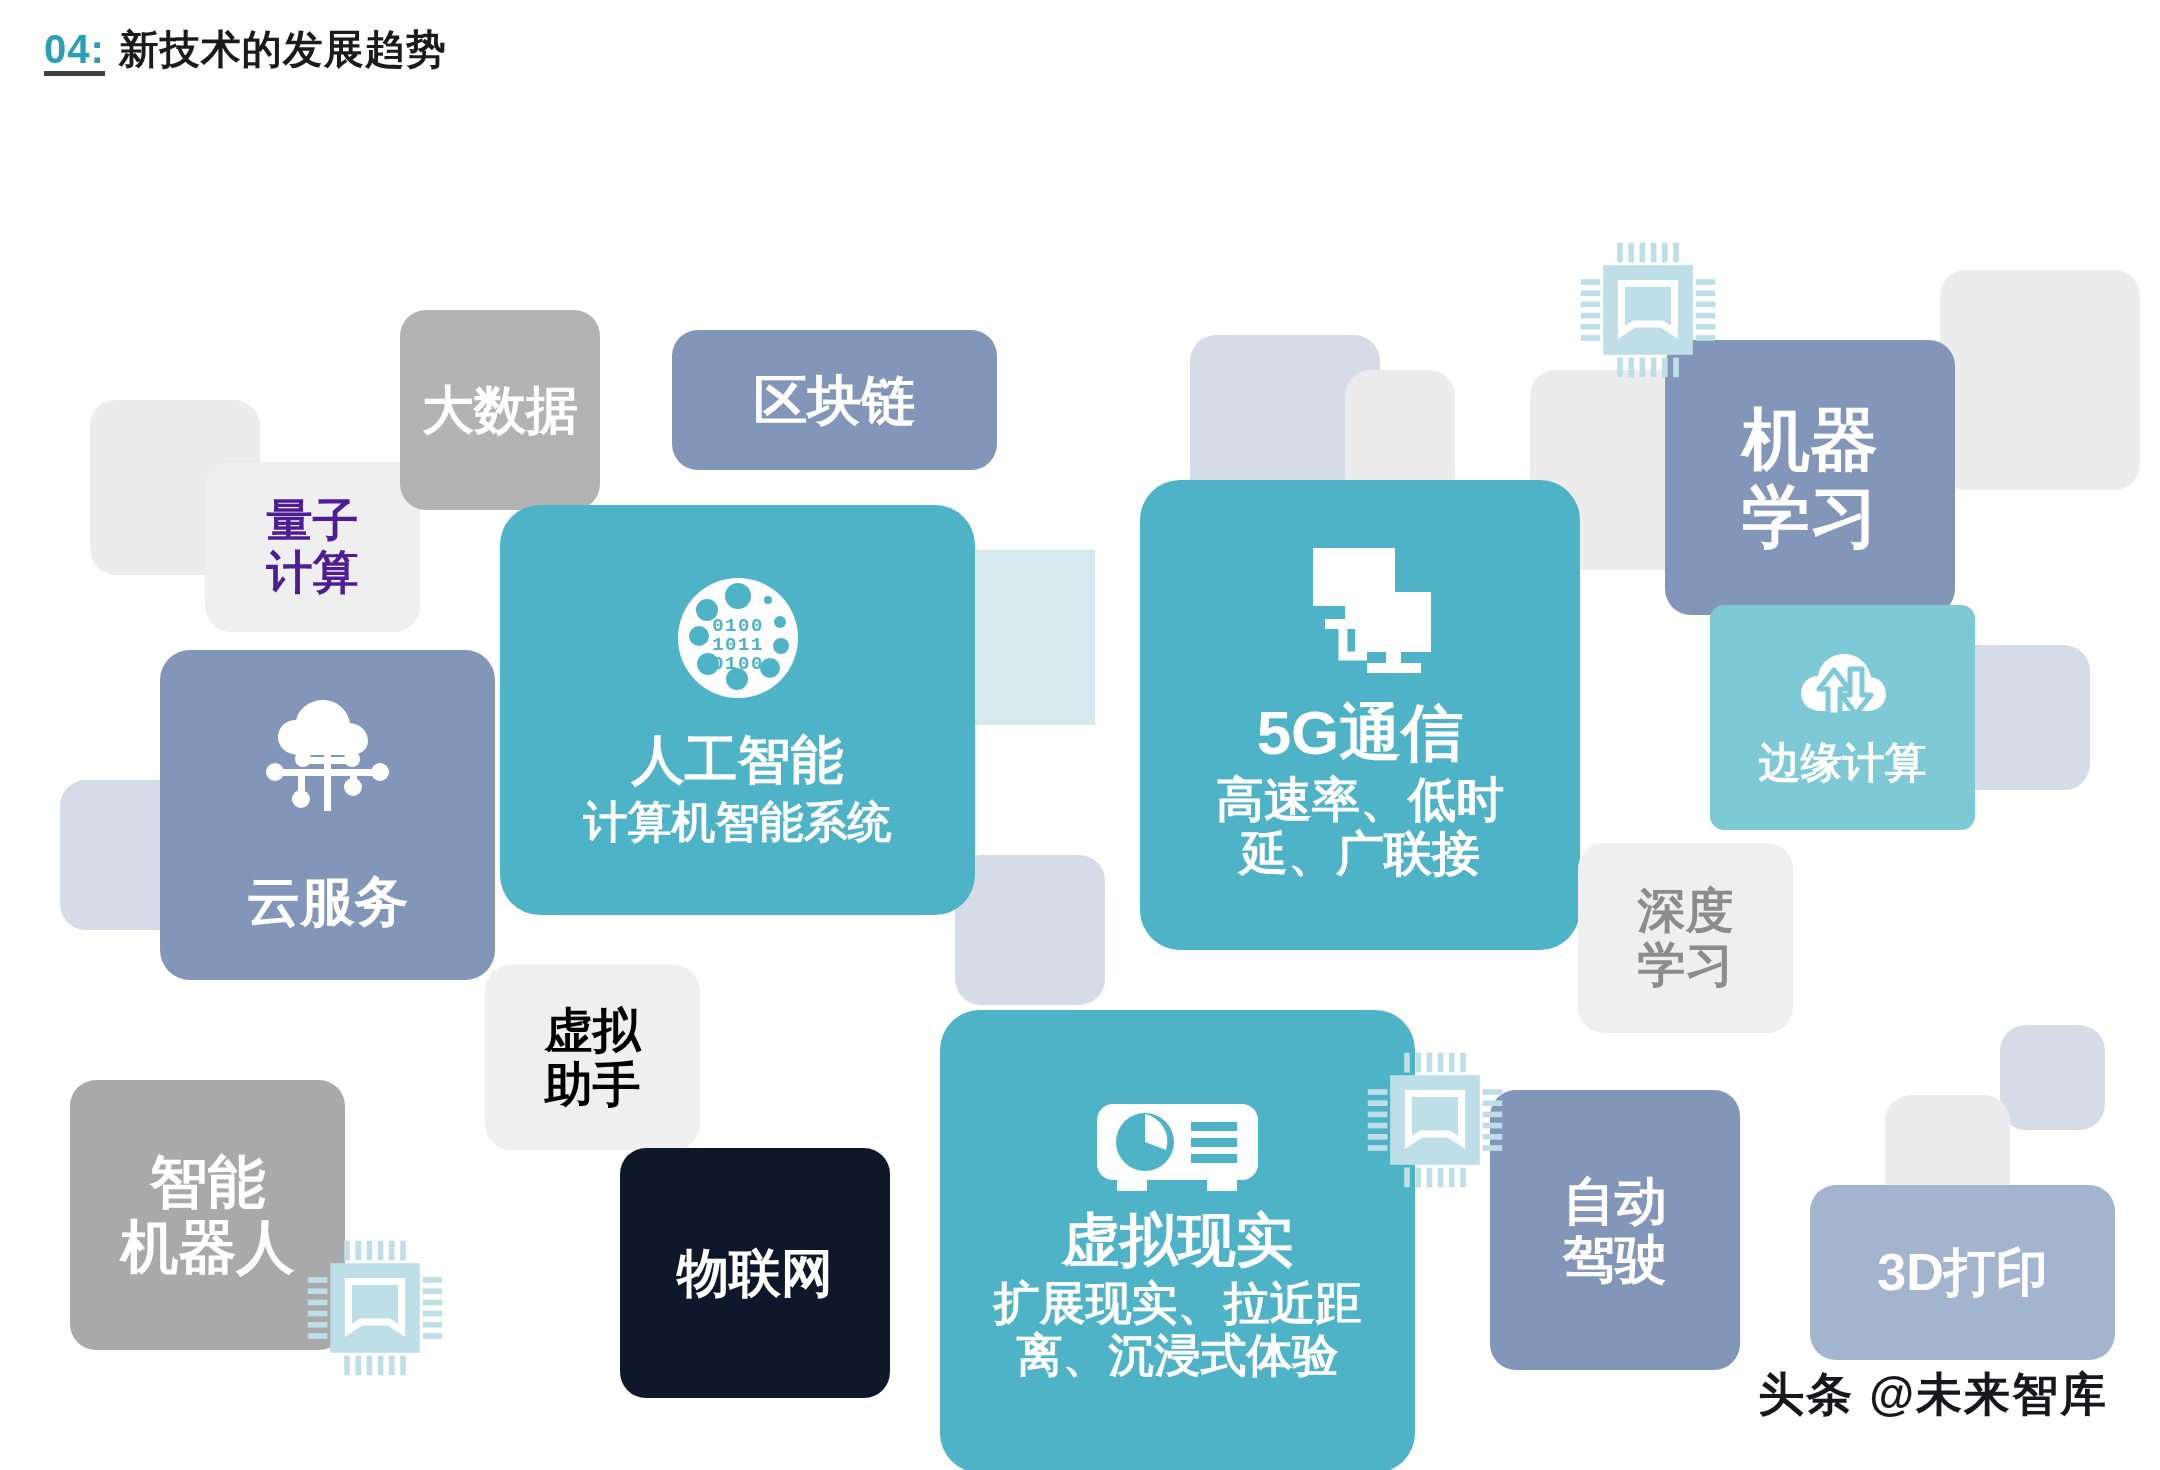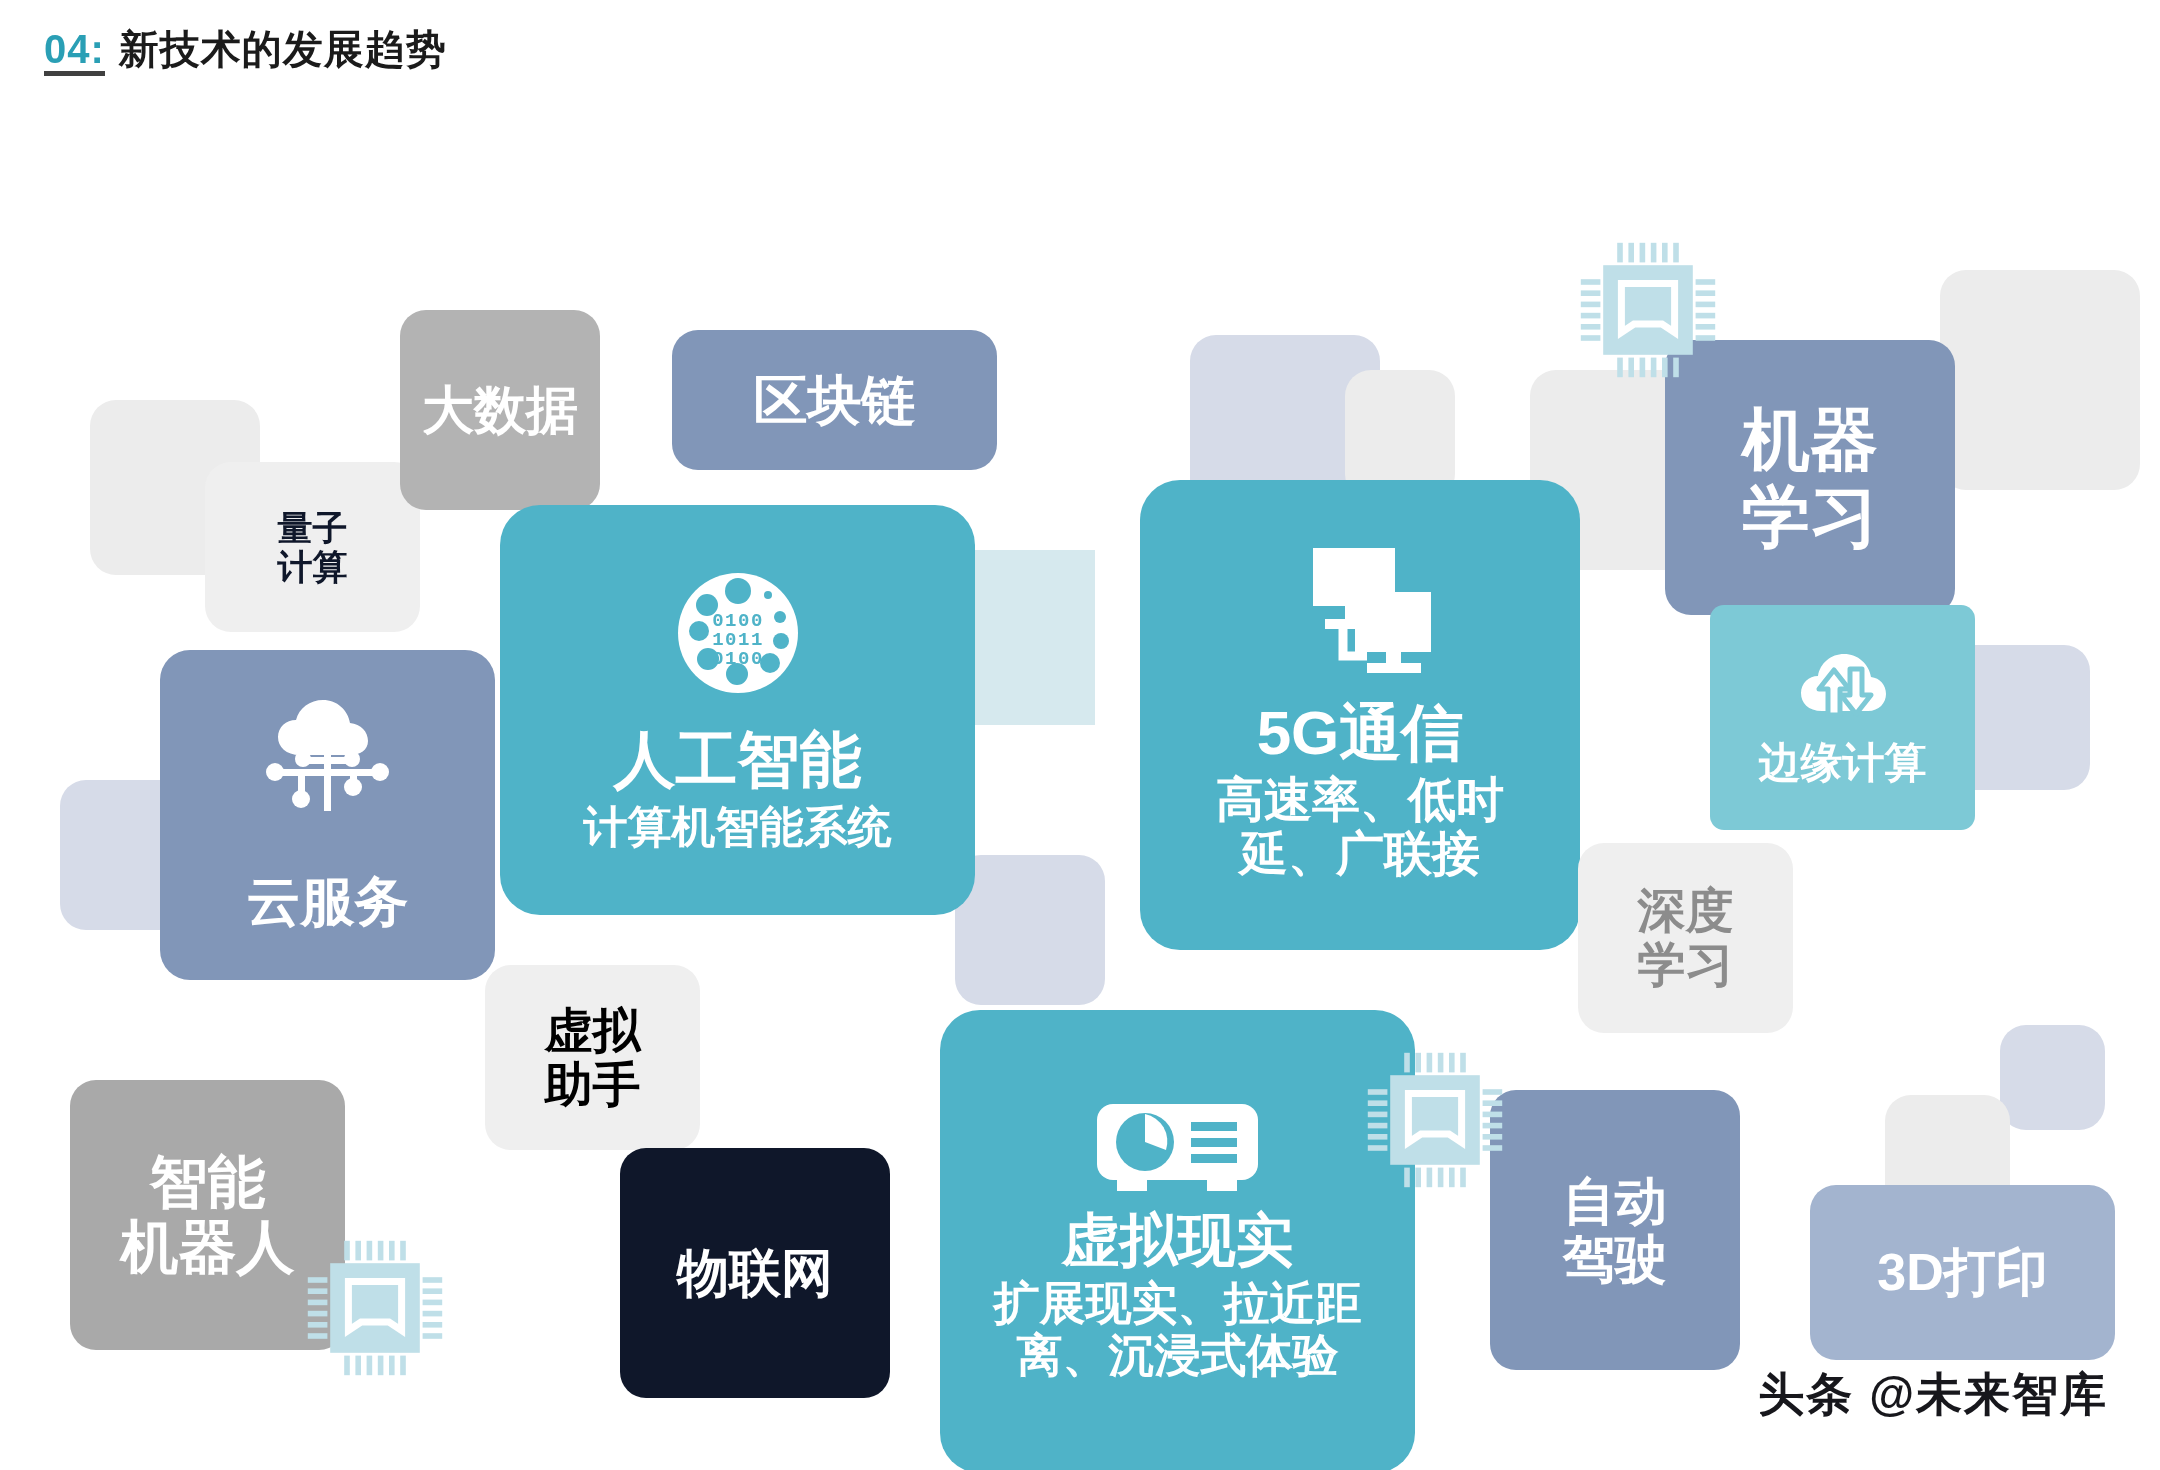--- a/index.html
+++ b/index.html
@@ -107,21 +107,21 @@
   <div class="deco" style="left:955px; top:855px; width:150px; height:150px; background:#d6dbe8;"></div>
   <div class="deco" style="left:1190px; top:335px; width:190px; height:230px; background:#d6dbe8;"></div>
   <div class="deco" style="left:1345px; top:370px; width:110px; height:130px; background:#ececec;"></div>
   <div class="deco" style="left:1530px; top:370px; width:180px; height:200px; background:#ececec;"></div>
   <div class="deco" style="left:1940px; top:270px; width:200px; height:220px; background:#ececec;"></div>
   <div class="deco" style="left:1940px; top:645px; width:150px; height:145px; background:#d6dbe8;"></div>
   <div class="deco" style="left:2000px; top:1025px; width:105px; height:105px; background:#d6dbe8;"></div>
   <div class="deco" style="left:1885px; top:1095px; width:125px; height:150px; background:#ececec;"></div>
   <div class="deco" style="left:965px; top:550px; width:130px; height:175px; background:#d6e9ee; border-radius:0;"></div>
 
-  <div class="node" style="left:205px; top:462px; width:215px; height:170px; background:#efefef; color:#0f172a; font-size:35px;">
+  <div class="node" style="left:205px; top:462px; width:215px; height:170px; background:#efefef; color:#4c1d95; font-size:46px;">
     <span class="lbl" style="white-space:pre-line;">量子
 计算</span>
   </div>
 
   <div class="node" style="left:400px; top:310px; width:200px; height:200px; background:#b3b3b3; font-size:52px;">
     <span class="lbl">大数据</span>
   </div>
 
   <div class="node" style="left:672px; top:330px; width:325px; height:140px; background:#8196b8; font-size:54px;">
     <span class="lbl">区块链</span>
@@ -138,21 +138,21 @@
         <circle cx="25" cy="62" r="10" fill="#4fb3c8"></circle>
         <circle cx="107" cy="72" r="8" fill="#4fb3c8"></circle>
         <circle cx="34" cy="90" r="11" fill="#4fb3c8"></circle>
         <circle cx="96" cy="94" r="10" fill="#4fb3c8"></circle>
         <circle cx="63" cy="105" r="11" fill="#4fb3c8"></circle>
         <text x="64" y="57" text-anchor="middle" fill="#4fb3c8" font-family="Liberation Mono, DejaVu Sans Mono, monospace" font-size="19" font-weight="bold" letter-spacing="1.5">0100</text>
         <text x="64" y="76" text-anchor="middle" fill="#4fb3c8" font-family="Liberation Mono, DejaVu Sans Mono, monospace" font-size="19" font-weight="bold" letter-spacing="1.5">1011</text>
         <text x="64" y="95" text-anchor="middle" fill="#4fb3c8" font-family="Liberation Mono, DejaVu Sans Mono, monospace" font-size="19" font-weight="bold" letter-spacing="1.5">0100</text>
       </svg>
     </span>
-    <span class="lbl" style="font-size:62px;text-align:right;">人工智能</span>
+    <span class="lbl" style="font-size:53px;text-align:right;">人工智能</span>
     <span class="sub" style="font-size:44px; margin-top:8px;">计算机智能系统</span>
   </div>
 
   <div class="node" style="left:1140px; top:480px; width:440px; height:470px; background:#4fb3c8; border-radius:40px; padding-bottom:10px;">
     <span class="icon-wrap" style="margin-bottom:18px;">
       <svg width="150" height="140" viewBox="0 0 150 140">
         <rect x="28" y="8" width="82" height="58" fill="#ffffff"></rect>
         <rect x="60" y="66" width="16" height="14" fill="#ffffff"></rect>
         <rect x="40" y="79" width="56" height="10" fill="#ffffff"></rect>
         <rect x="70" y="52" width="76" height="60" fill="#ffffff"></rect>

